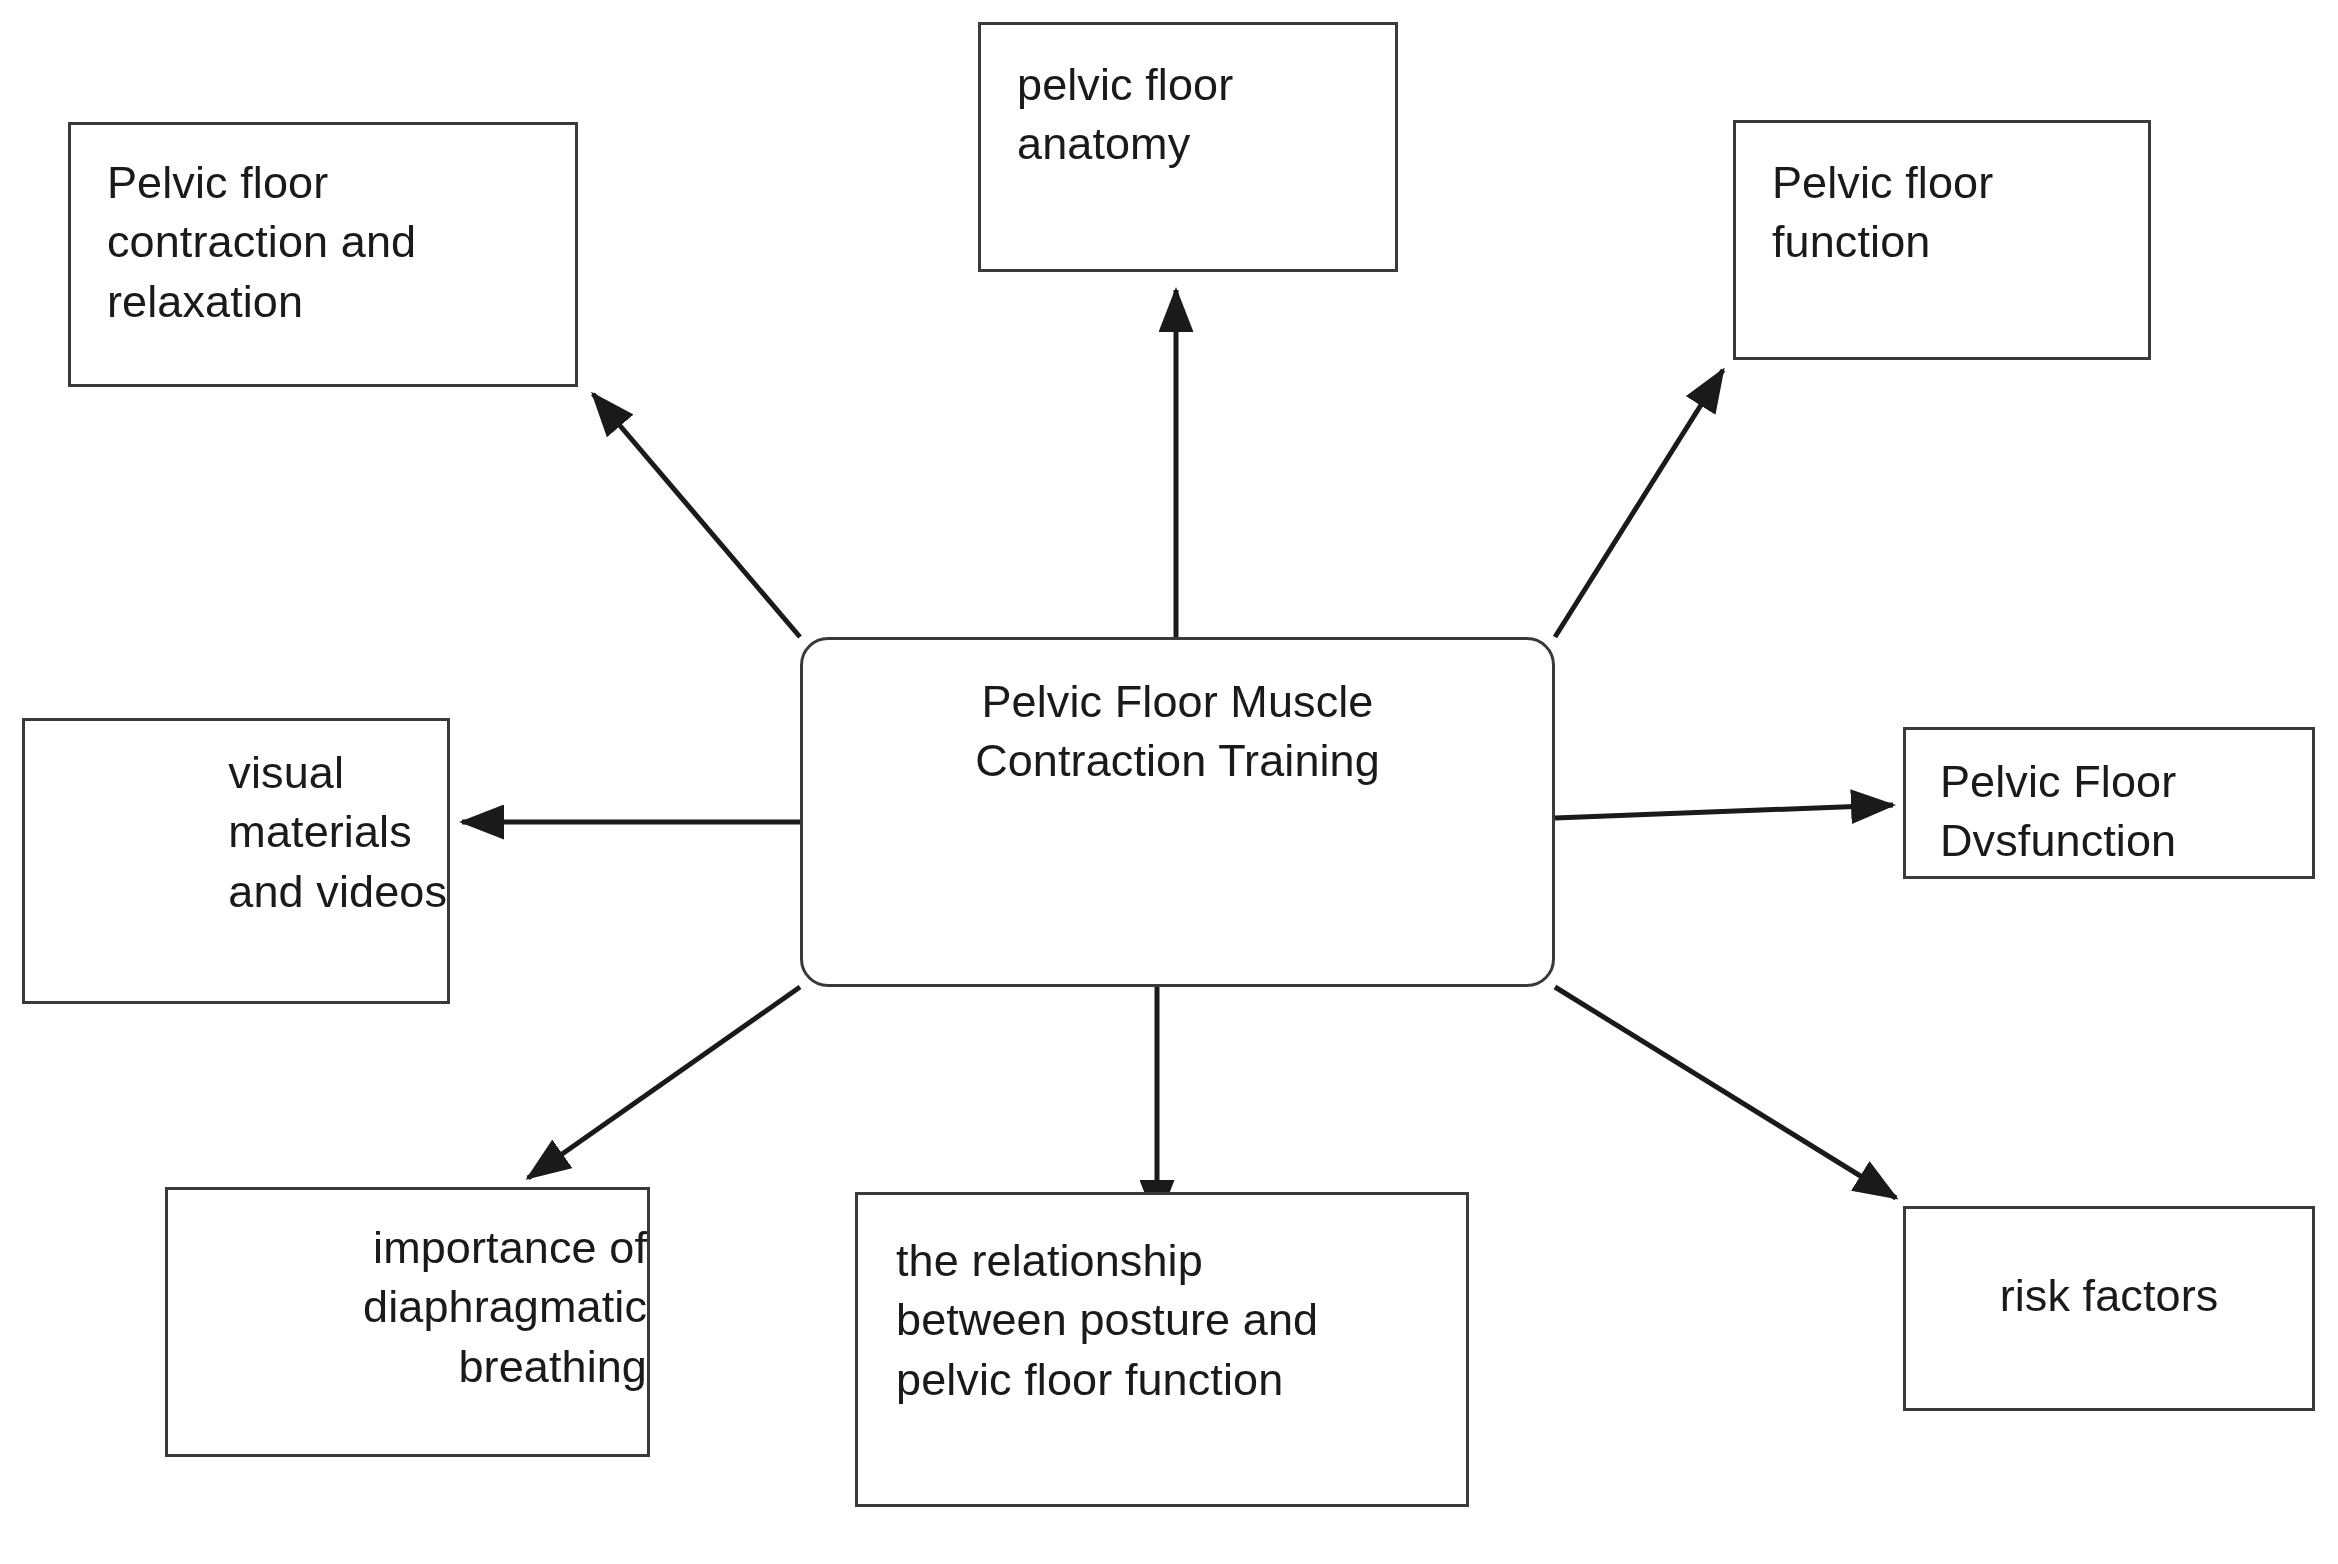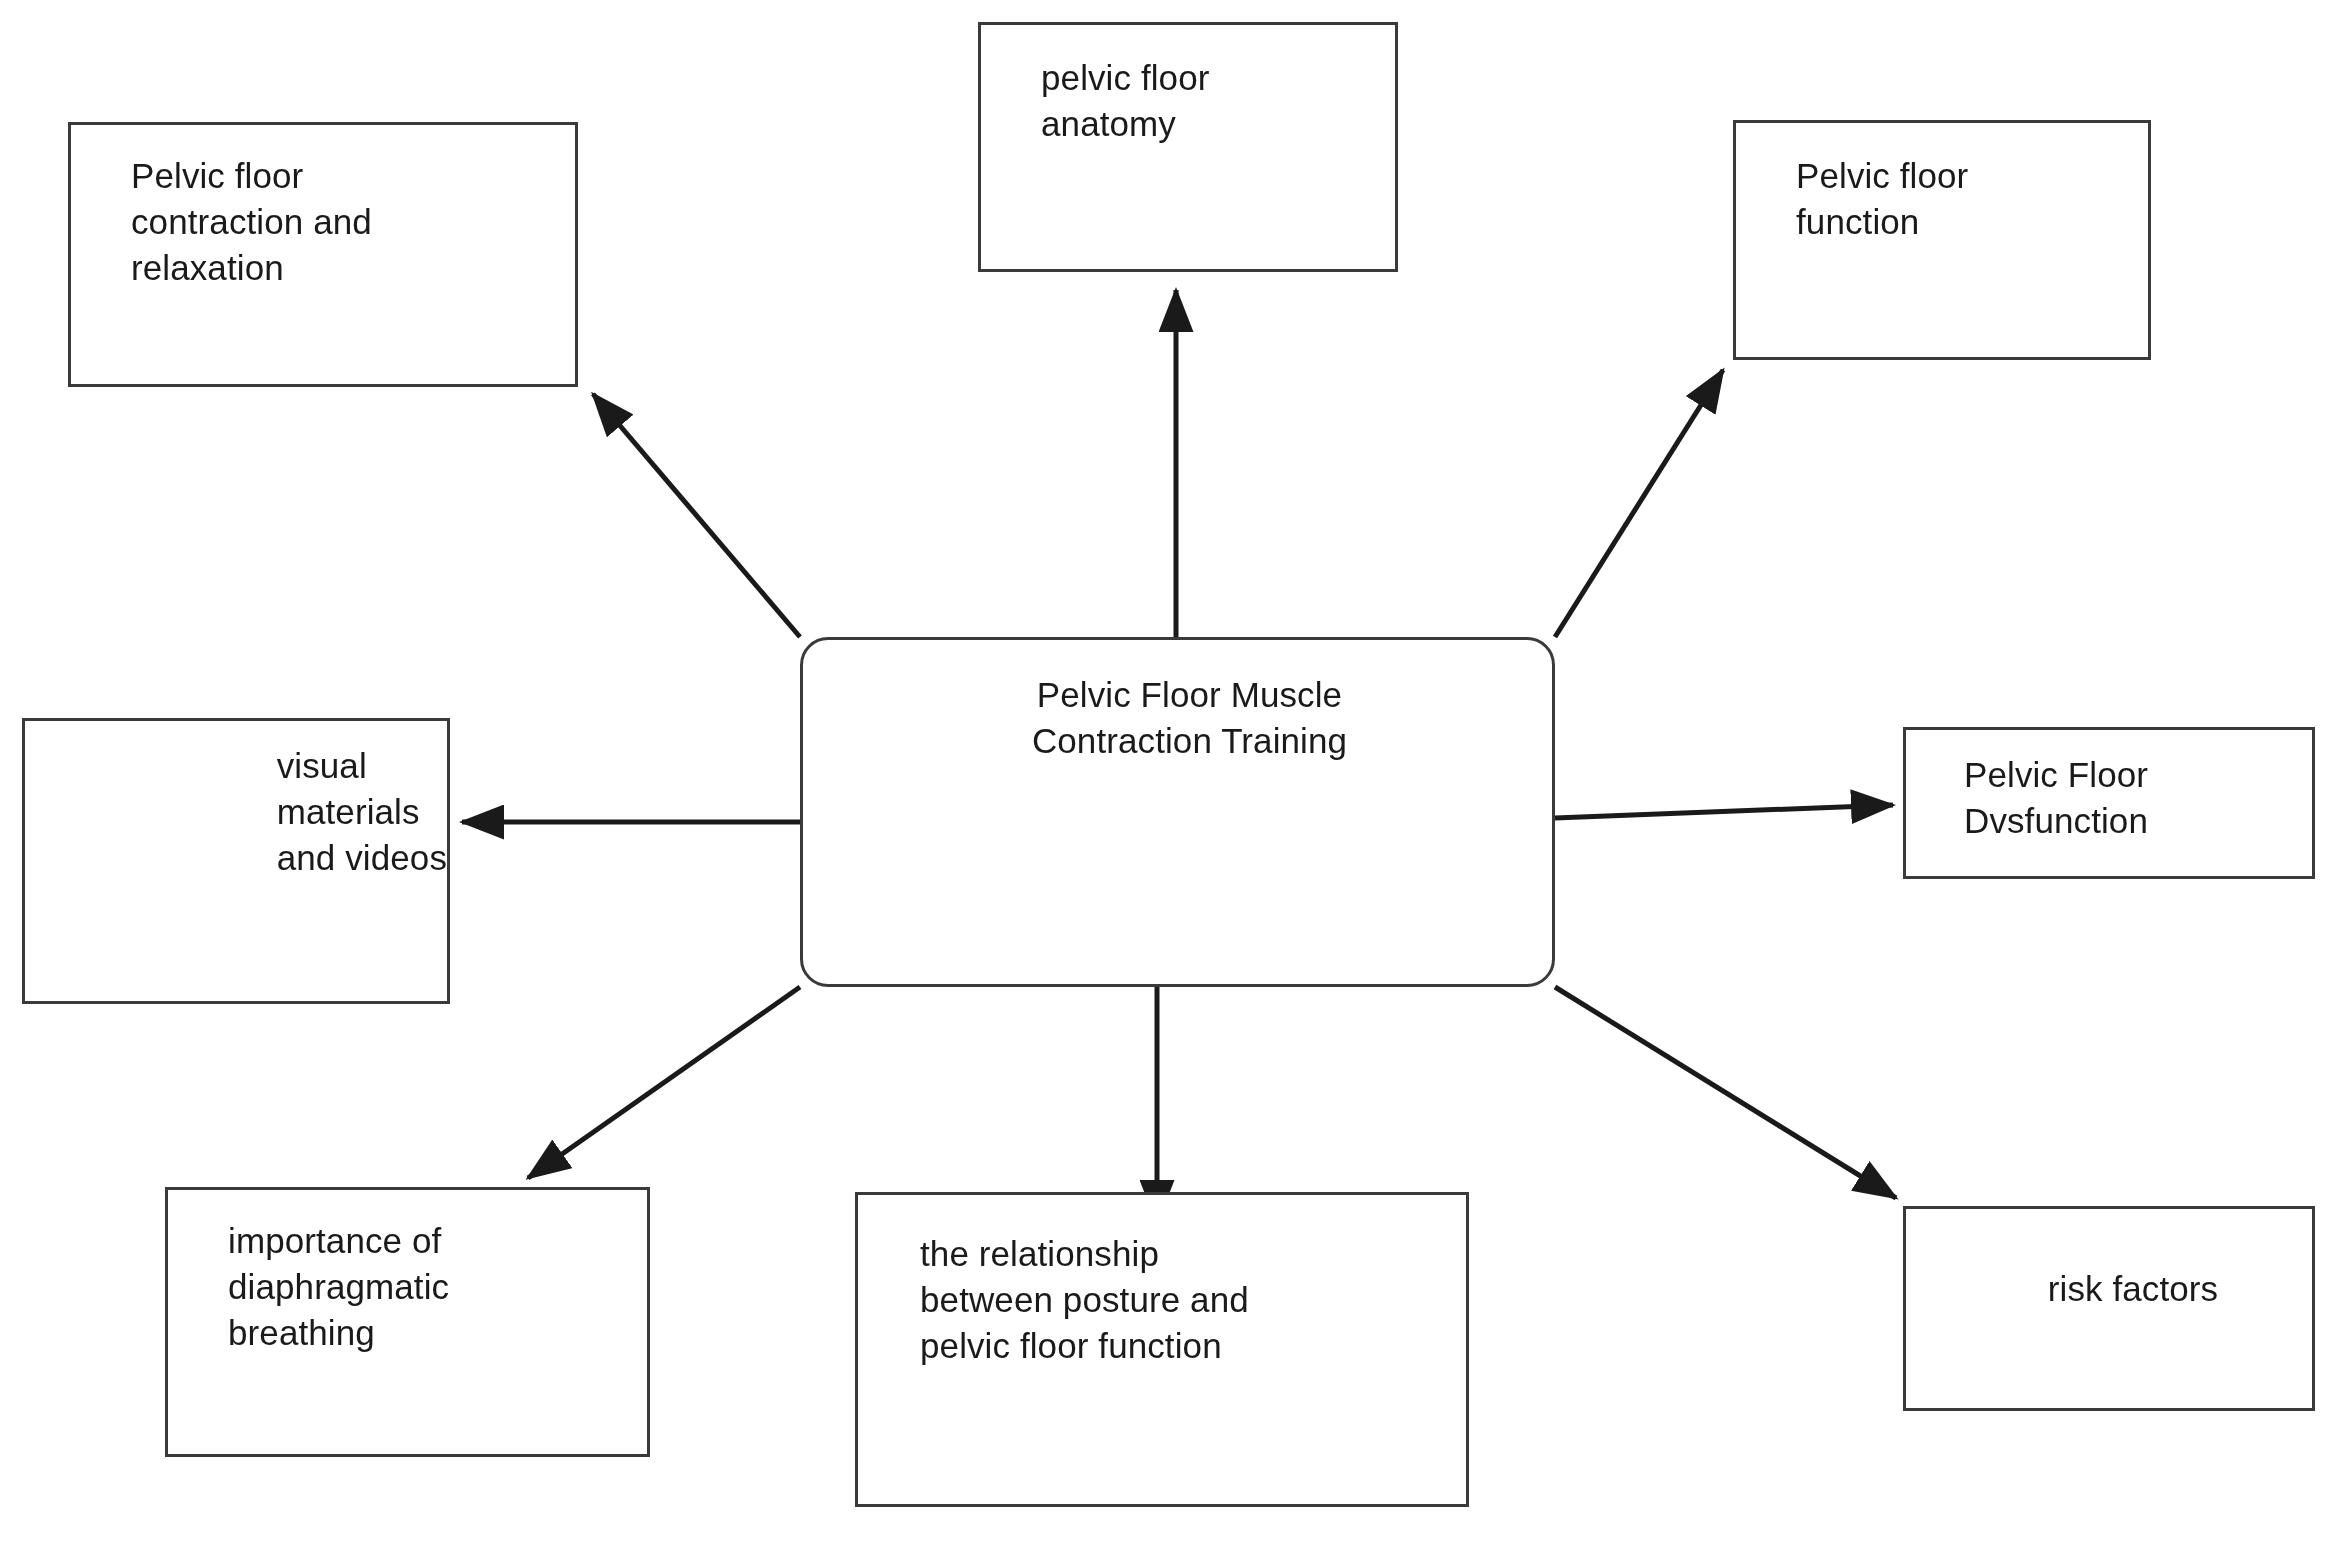--- a/index.html
+++ b/index.html
@@ -28,26 +28,25 @@
     box-sizing: border-box;
     border: 3px solid #3a3a3a;
     background: #ffffff;
     display: flex;
     flex-direction: column;
     justify-content: flex-start;
     overflow: hidden;
     z-index: 2;
   }
   .node .label {
-    font-size: 35px;
+    font-size: 45px;
     line-height: 1.32;
     color: #1a1a1a;
     white-space: pre-line;
     letter-spacing: 0.1px;
-    margin-left: 24px;
   }
   
   #node-center {
     left: 800px; top: 637px; width: 755px; height: 350px;
     align-items: center;
     border-radius: 28px;
   }
   #node-center .label {
     text-align: center;
     padding-top: 32px;
@@ -73,21 +72,21 @@
   #node-visual .label { padding: 22px 0 0 36px; }
 
   #node-dysfunction {
     left: 1903px; top: 727px; width: 412px; height: 152px;
   }
   #node-dysfunction .label { padding: 22px 0 0 34px; }
 
   #node-breathing {
     left: 165px; top: 1187px; width: 485px; height: 270px;
   }
-  #node-breathing .label { padding: 28px 16px 0 36px; }
+  #node-breathing .label { padding: 28px 0 0 36px; text-align: right; }
 
   #node-posture {
     left: 855px; top: 1192px; width: 614px; height: 315px;
   }
   #node-posture .label { padding: 36px 0 0 38px; }
 
   #node-risk {
     left: 1903px; top: 1206px; width: 412px; height: 205px;
   }
   #node-risk .label {

